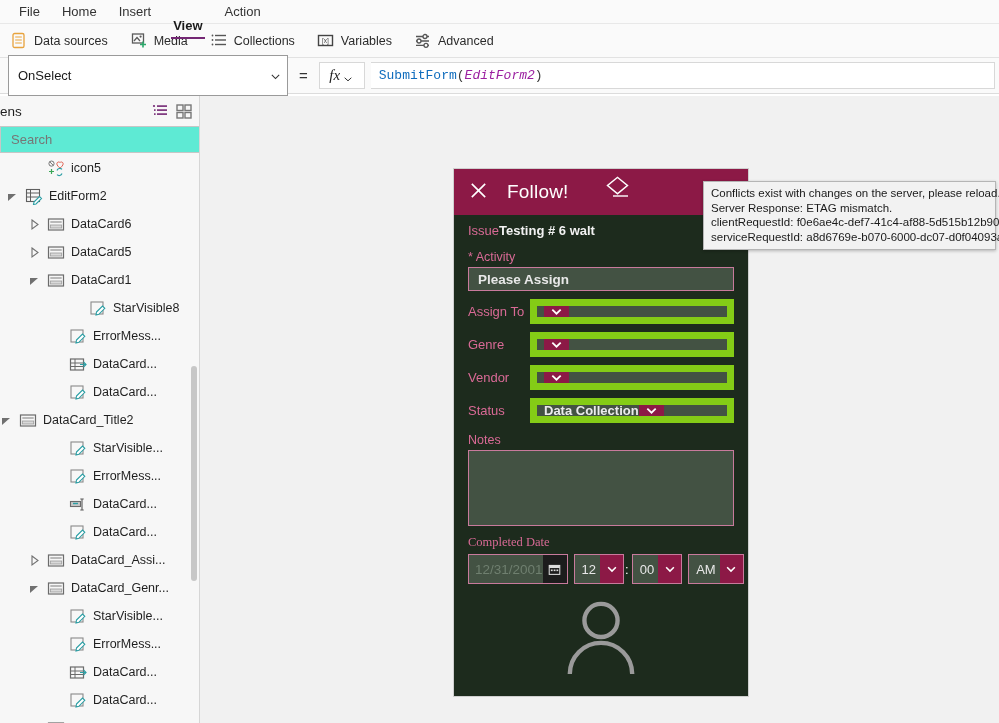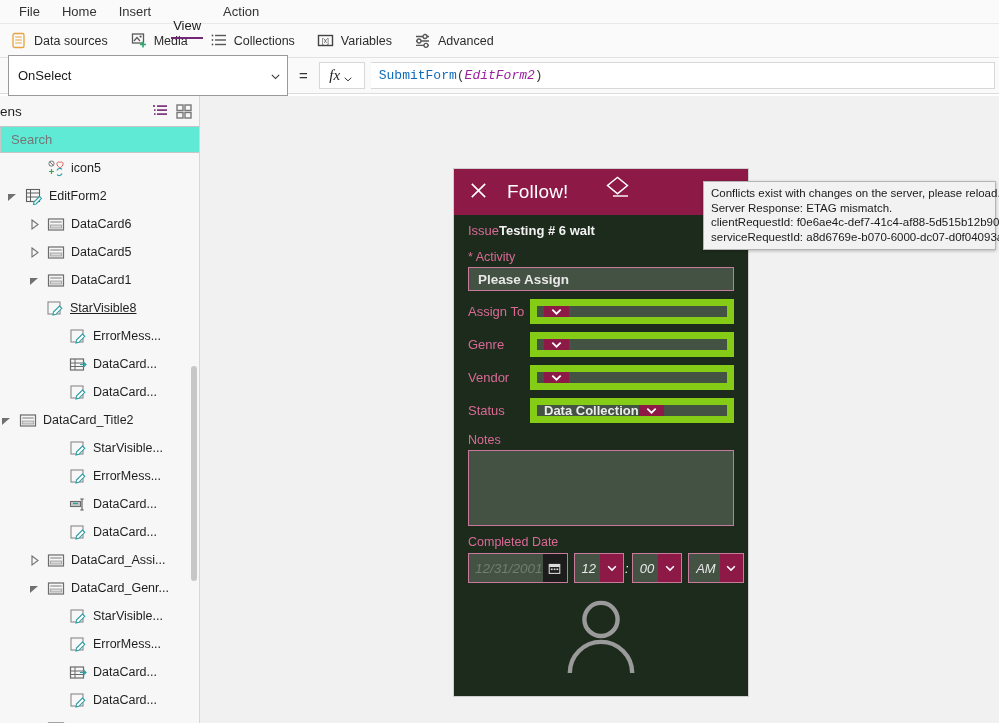--- a/index.html
+++ b/index.html
@@ -24,21 +24,21 @@
     border-bottom: 1px solid #e8e8e8;
   }
   .menu-item {
     font-size: 13px;
     color: #333;
     padding: 3px 11px 4px 11px;
     position: relative;
     cursor: default;
     white-space: nowrap;
   }
-  .menu-item.active { color: #1a1a1a; font-weight: normal; margin-top: 29px; }
+  .menu-item.active { color: #1a1a1a; font-weight: bold; margin-top: 29px; }
   .menu-item.active::after {
     content: "";
     position: absolute;
     left: 9px; right: 9px; bottom: -2px;
     height: 2px; background: #742774;
   }
 
   
   .ribbon {
     height: 34px;
@@ -188,21 +188,21 @@
   .ddl .ddl-val { font-size: 13px; color: #ececec; padding-left: 7px; font-weight:bold; white-space:nowrap;}
   .ddl .ddl-btn {
     width: 25px; height: 100%; background: #8c1946;
     display:flex; align-items:center; justify-content:center; flex:0 0 25px;
   }
 
   .notes-area {
     height: 76px; background: #435243; border: 1px solid #c87a9c; margin-top: 2px;
   }
 
-  .date-row { display: flex; align-items: center; gap: 6px; margin-top: 4px; font-style: italic; }
+  .date-row { display: flex; align-items: center; gap: 6px; margin-top: 4px; }
   .date-box {
     width: 107px; height: 30px; background: #435243; border: 1px solid #c87a9c;
     display: flex; align-items: center; justify-content: space-between;
   }
   .date-box .dval { font-size: 13.5px; color: #6f7f6f; padding-left: 6px; }
   .date-box .cal-btn {
     width: 24px; height: 100%; background: #1c1c1c;
     display:flex;align-items:center;justify-content:center; flex:0 0 24px;
   }
   .tsel {
@@ -386,21 +386,21 @@
             <span class="tw"><svg viewBox="0 0 13 13" width="13" height="13">
                 <path d="M2 4 L10 4 L2 11 Z" fill="#707070"></path>
               </svg></span>
             <span class="tico"><svg viewBox="0 0 18 17" width="18" height="17">
                 <rect x="1.5" y="3" width="15" height="11" fill="none" stroke="#6b6b6b" stroke-width="1.2"></rect>
                 <rect x="3.3" y="5" width="11.4" height="2" fill="#b9b9b9"></rect>
                 <rect x="3.3" y="9" width="11.4" height="3" fill="#d9d9d9" stroke="#9a9a9a" stroke-width="0.8"></rect>
               </svg></span>
             <span>DataCard1</span>
           </div>
-          <div class="tnode" style="padding-left: 27px; text-decoration: underline;">
+          <div class="tnode" style="padding-left: 70px;">
             <span class="tw"></span>
             <span class="tico"><svg viewBox="0 0 18 17" width="18" height="17">
                 <rect x="2" y="2" width="12" height="12" fill="none" stroke="#8a8a8a" stroke-width="1.1"></rect>
                 <path d="M7.5 12 L13.5 6 L15.8 8.3 L9.8 14.3 L7 15 Z" fill="#fff" stroke="#2c9fa5" stroke-width="1.1"></path>
               </svg></span>
             <span>StarVisible8</span>
           </div>
           <div class="tnode" style="padding-left: 50px;">
             <span class="tw"></span>
             <span class="tico"><svg viewBox="0 0 18 17" width="18" height="17">
@@ -618,21 +618,21 @@
                   </span>
                 </div>
               </div>
             </div>
 
           <div class="fld-label" style="margin-top:10px;">Notes</div>
           <div class="notes-area">
             <span></span>
           </div>
 
-          <div class="fld-label" style="margin-top:9px;">Completed Date</div>
+          <div class="fld-label" style="margin-top:9px;font-family:Liberation Serif, serif;">Completed Date</div>
           <div class="date-row">
             <div class="date-box">
               <span class="dval">12/31/2001</span>
               <span class="cal-btn">
                 <svg viewBox="0 0 16 16" width="13" height="13">
                   <rect x="1.5" y="3" width="13" height="11" fill="none" stroke="#ddd" stroke-width="1.3"></rect>
                   <rect x="1.5" y="3" width="13" height="3.2" fill="#ddd"></rect>
                   <rect x="3.5" y="8" width="2.2" height="2" fill="#ddd"></rect>
                   <rect x="7" y="8" width="2.2" height="2" fill="#ddd"></rect>
                   <rect x="10.4" y="8" width="2.2" height="2" fill="#ddd"></rect>

